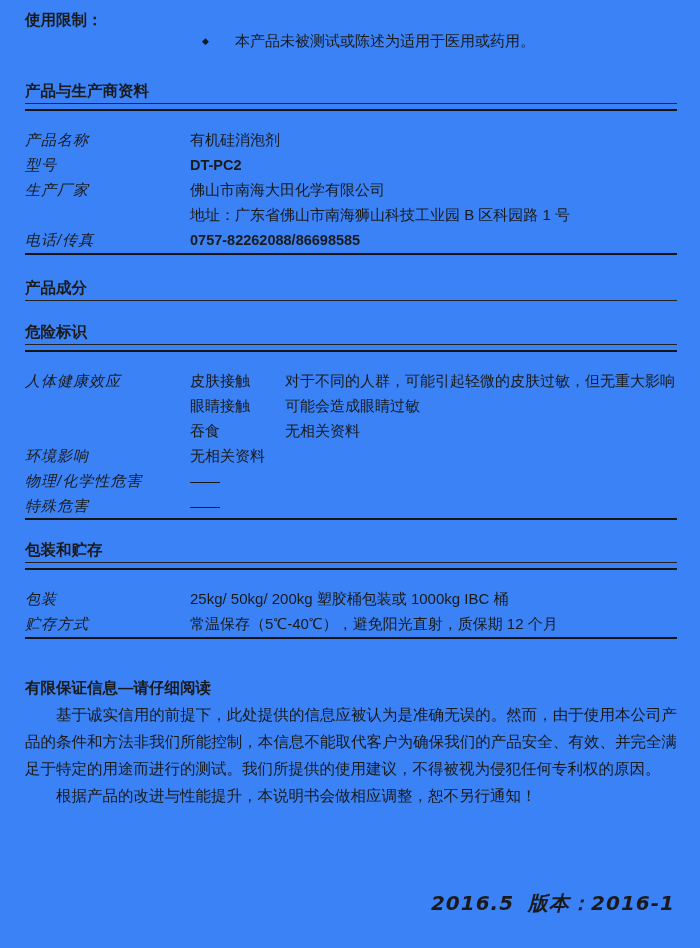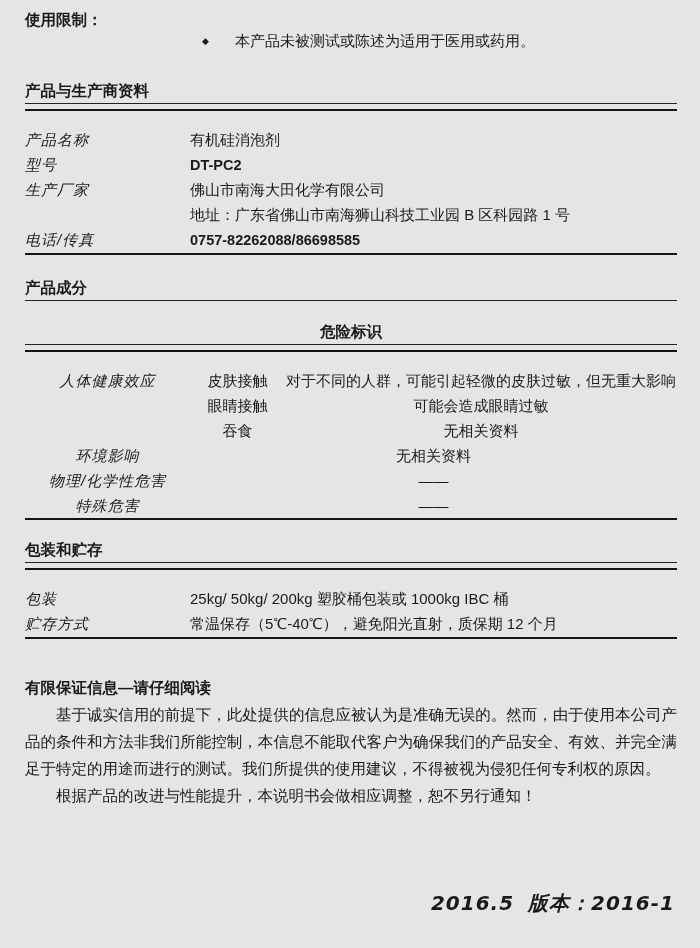--- a/index.html
+++ b/index.html
@@ -1,28 +1,28 @@
 <!DOCTYPE html>
 <html><head>
 <meta charset="utf-8">
 <style>
   * { margin:0; padding:0; box-sizing:border-box; }
   html,body { background:#ffffff; }
   body { width:700px; height:948px; font-family:"Liberation Sans", sans-serif; color:#1a1a1a; }
-  .page { position:relative; width:700px; height:948px; background:#e5e5e5; padding:10px 23px 0 25px; overflow:hidden; }
+  .page { position:relative; width:700px; height:948px; background:#3b82f6; padding:10px 23px 0 25px; overflow:hidden; }
 
   .h-plain { font-weight:bold; font-size:15.5px; line-height:20px; }
   .bullet-row { margin-top:1px; padding-left:35px; font-size:15px; line-height:20px;text-align:center; }
   .bullet { font-size:9px; vertical-align:2px; }
   .bullet-text { margin-left:26px; }
 
   section.block { display:block; }
   .s1 { margin-top:30px; }
   .s2 { margin-top:23px; }
-  .s3 { margin-top:21px;text-align:center; }
+  .s3 { margin-top:21px; }
   .s4 { margin-top:20px; }
   .sec-h { font-weight:bold; font-size:15.5px; line-height:19px; border-bottom:1.5px solid #222; padding-bottom:3px; }
 
   table { width:100%; border-collapse:collapse; border-top:2.5px solid #151515; border-bottom:2.5px solid #151515; margin-top:5px; }
   td { font-size:15px; padding:3.5px 0; vertical-align:top; line-height:18px; }
   td.lbl { width:165px; font-style:italic; letter-spacing:1px; }
   td.sub { width:95px; }
   td.num { font-weight:bold; font-size:14.5px; }
   .t-first { padding-top:20px; }
 

